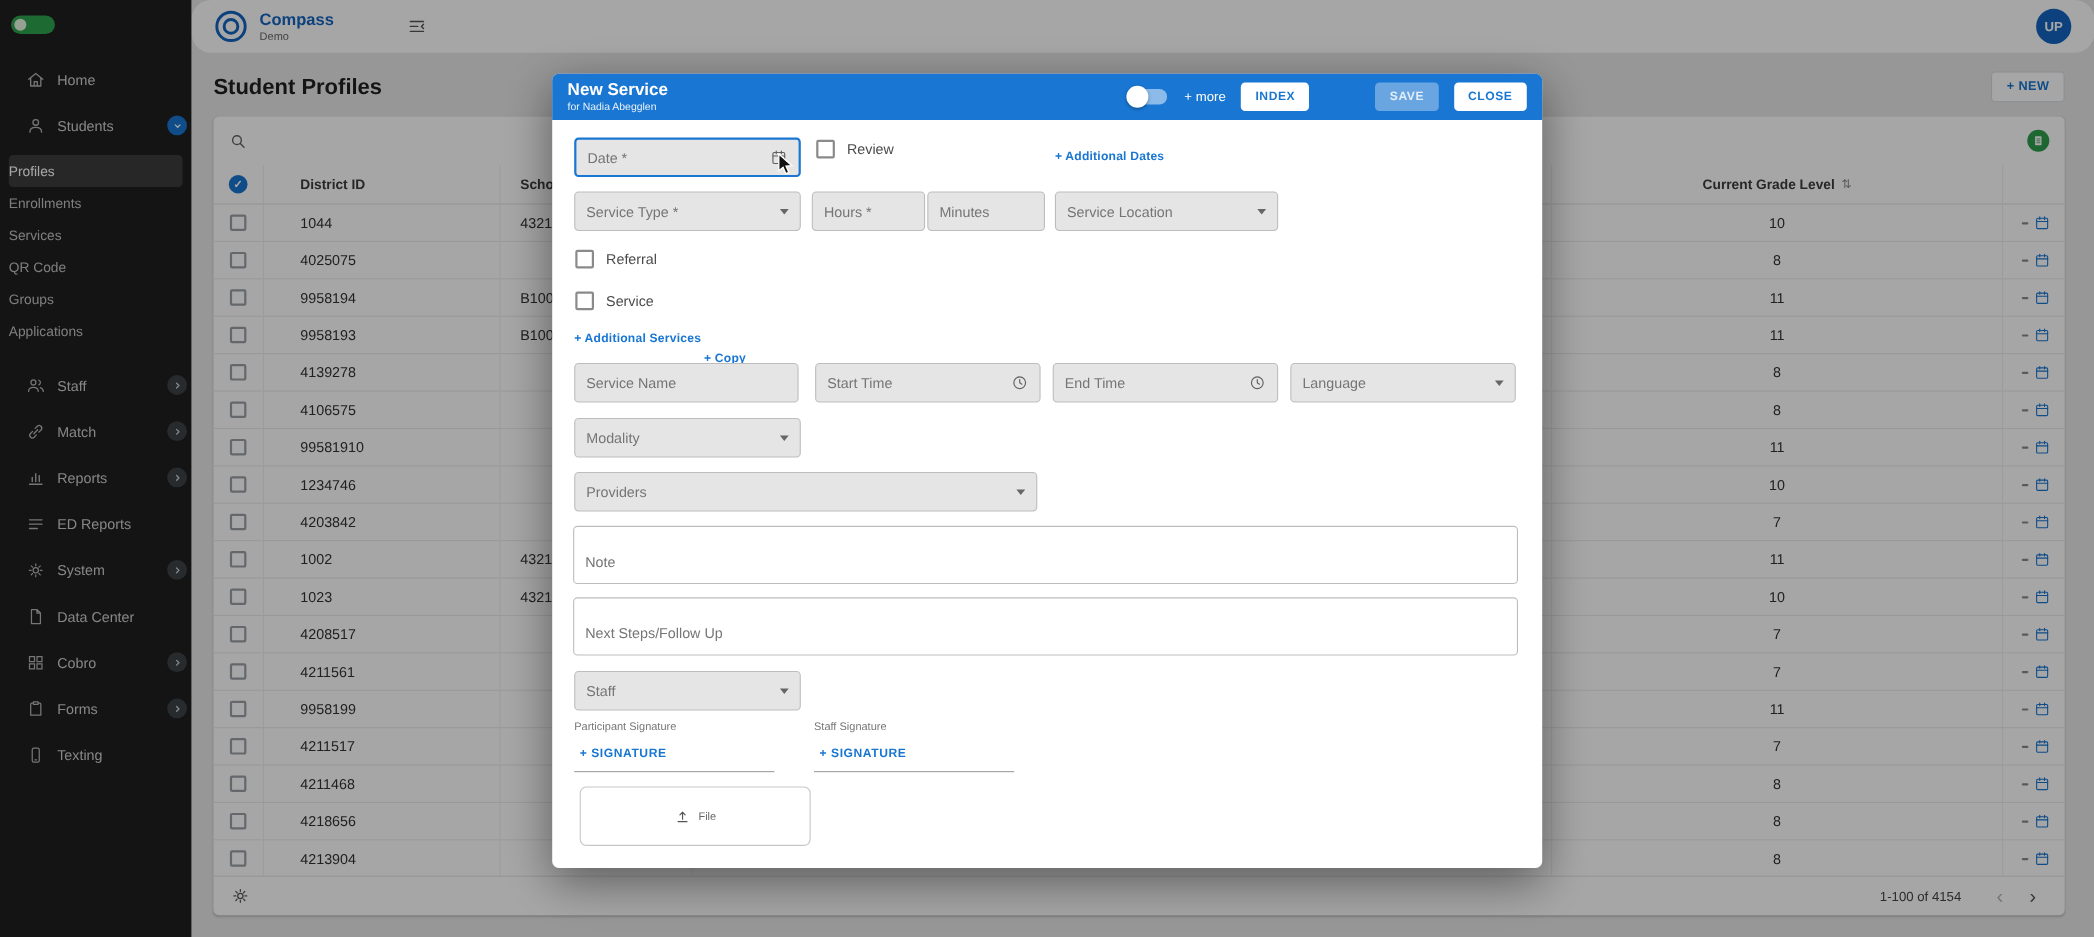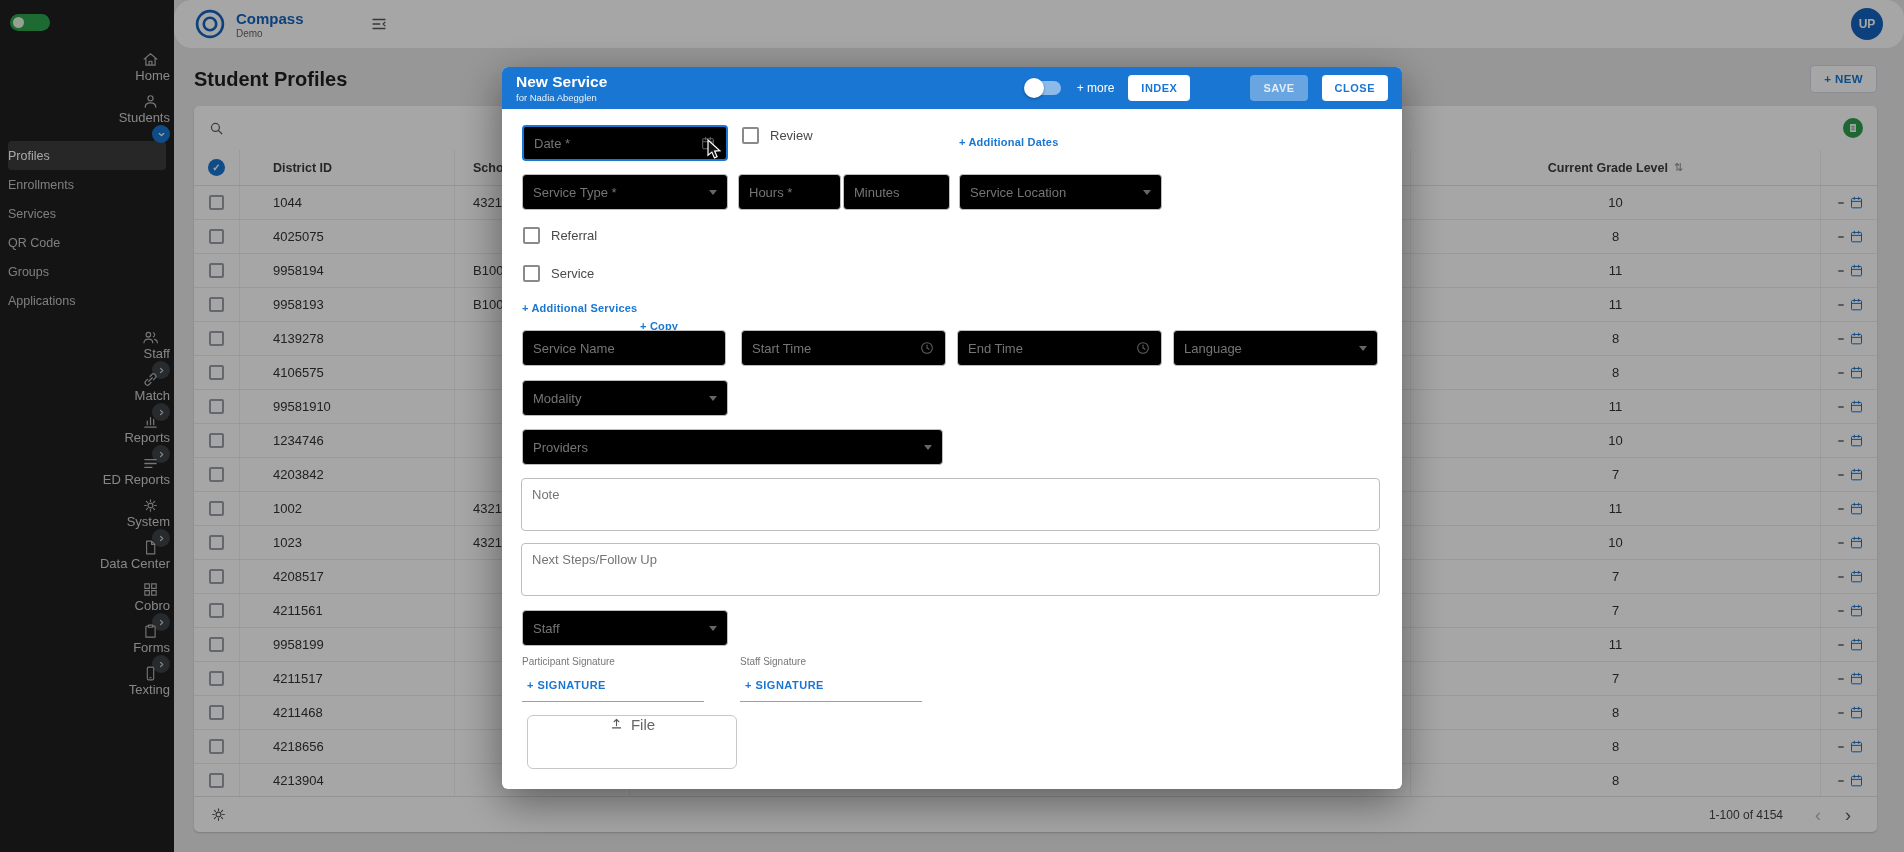--- a/index.html
+++ b/index.html
@@ -11,21 +11,21 @@
   }
   :root { --primary: #1976d2; --green: #2ea44f; }
   .icon { display: inline-flex; }
   .icon svg { width: 100%; height: 100%; display: block; }
 
   
   .sidebar { position: fixed; left: 0; top: 0; width: 174px; height: 852px; background: #1f1f1f; z-index: 1; }
   .side-toggle { position: relative; margin: 14px 0 0 10px; width: 40px; height: 17px; border-radius: 9px; background: var(--green); cursor: pointer; }
   .side-toggle::after { content: ''; position: absolute; left: 3px; top: 3px; width: 11px; height: 11px; border-radius: 50%; background: #e7f8e4; }
   .sidebar nav { padding-top: 20px; }
-  .nav-item { height: 42px; display: flex; align-items: flex-end; padding: 0 4px 0 24px; color: #cfcfcf; font-size: 13px; cursor: pointer; flex-direction: column; }
+  .nav-item { height: 42px; display: flex; align-items: center; padding: 0 4px 0 24px; color: #cfcfcf; font-size: 13px; cursor: pointer; }
   .nav-ico { width: 17px; height: 17px; margin-right: 11px; color: #b5b5b5; flex: none; }
   .nav-label { flex: 1; white-space: nowrap; }
   .expander { width: 18px; height: 18px; border-radius: 50%; background: #3e4247; color: #cfd3d7; display: flex; align-items: center; justify-content: center; flex: none; }
   .expander svg { width: 13px; height: 13px; }
   .expander.expanded { background: var(--primary); color: #fff; }
   .nav-sub { margin: 6px 0 14px 0; }
   .nav-subitem { height: 29px; display: flex; align-items: center; margin: 0 8px; border-radius: 4px; color: #c2c2c2; font-size: 12.5px; cursor: pointer; white-space: nowrap; }
   .nav-subitem.active { background: #3d3d3d; color: #ffffff; }
 
   
@@ -84,33 +84,33 @@
   .modal-head { position: absolute; left: 0; top: 0; right: 0; height: 42px; background: var(--primary); border-radius: 6px 6px 0 0; display: flex; align-items: center; padding: 0 14px; color: #fff; }
   .mh-title { font-size: 15.5px; font-weight: 700; }
   .mh-sub { font-size: 9.5px; opacity: .9; margin-top: 1px; }
   .mh-right { margin-left: auto; display: flex; align-items: center; gap: 14px; }
   .switch { position: relative; width: 34px; height: 14px; border-radius: 7px; background: rgba(255,255,255,.5); cursor: pointer; margin-right: 2px; }
   .switch::after { content: ''; position: absolute; left: -3px; top: -3px; width: 20px; height: 20px; border-radius: 50%; background: #fff; box-shadow: 0 1px 3px rgba(0,0,0,.35); }
   .mh-more { font-size: 12px; }
   .mh-btn { background: #fff; color: var(--primary); border: none; border-radius: 4px; font-family: inherit; font-size: 11px; font-weight: 700; letter-spacing: .5px; padding: 7px 13px; cursor: pointer; }
   .mh-btn.disabled { background: rgba(255,255,255,.35); color: rgba(255,255,255,.8); margin-left: 46px; }
 
-  .fld { position: absolute; height: 36px; border: 1px solid #bdbdbd; border-radius: 4px; display: flex; align-items: center; padding: 0 10px; color: #757575; font-size: 13px; cursor: pointer; background: #000000; }
+  .fld { position: absolute; height: 36px; border: 1px solid #bdbdbd; border-radius: 4px; display: flex; align-items: center; padding: 0 10px; color: #757575; font-size: 13px; cursor: pointer; background: #e5e5e5; }
   .fld.focus { border: 2px solid var(--primary); }
   .fld .lbl { flex: 1; white-space: nowrap; overflow: hidden; }
   .fld .tail { width: 16px; height: 16px; color: #616161; margin-left: 6px; flex: none; }
   .caret { width: 0; height: 0; border-left: 4.5px solid transparent; border-right: 4.5px solid transparent; border-top: 5px solid #666; margin-left: 6px; flex: none; }
   .mcheck { position: absolute; display: flex; align-items: center; gap: 11px; color: #4a4a4a; font-size: 13px; cursor: pointer; }
   .mcheck .box { width: 17px; height: 17px; border: 2px solid #8a8a8a; border-radius: 2px; flex: none; }
   .mlink { position: absolute; color: var(--primary); font-size: 11px; font-weight: 700; letter-spacing: .2px; cursor: pointer; white-space: nowrap; }
-  .area { position: absolute; border: 1px solid #bdbdbd; border-radius: 4px; padding: 8px 10px; color: #757575; font-size: 13px; cursor: text; }
+  .area { position: absolute; border: 1px solid #bdbdbd; border-radius: 4px; padding: 24px 10px; color: #757575; font-size: 13px; cursor: text; }
   .siglabel { position: absolute; color: #777; font-size: 10px; white-space: nowrap; }
   .sigline { position: absolute; border-top: 1px solid #9e9e9e; width: 182px; }
   .siglink { letter-spacing: .5px; }
-  .filebox { position: absolute; width: 210px; height: 54px; border: 1px solid #c7c7c7; border-radius: 6px; display: flex; align-items: flex-start; justify-content: center; gap: 7px; color: #666; font-size: 15px; cursor: pointer; }
+  .filebox { position: absolute; width: 210px; height: 54px; border: 1px solid #c7c7c7; border-radius: 6px; display: flex; align-items: center; justify-content: center; gap: 7px; color: #666; font-size: 10px; cursor: pointer; }
   .filebox .icon { width: 15px; height: 15px; color: #555; }
   .cursor { position: fixed; left: 706px; top: 139px; z-index: 20; }
 </style>
 </head>
 <body>
 
 <div class="sidebar">
   <div class="side-toggle"></div>
   <nav>
       <div class="nav-item">

